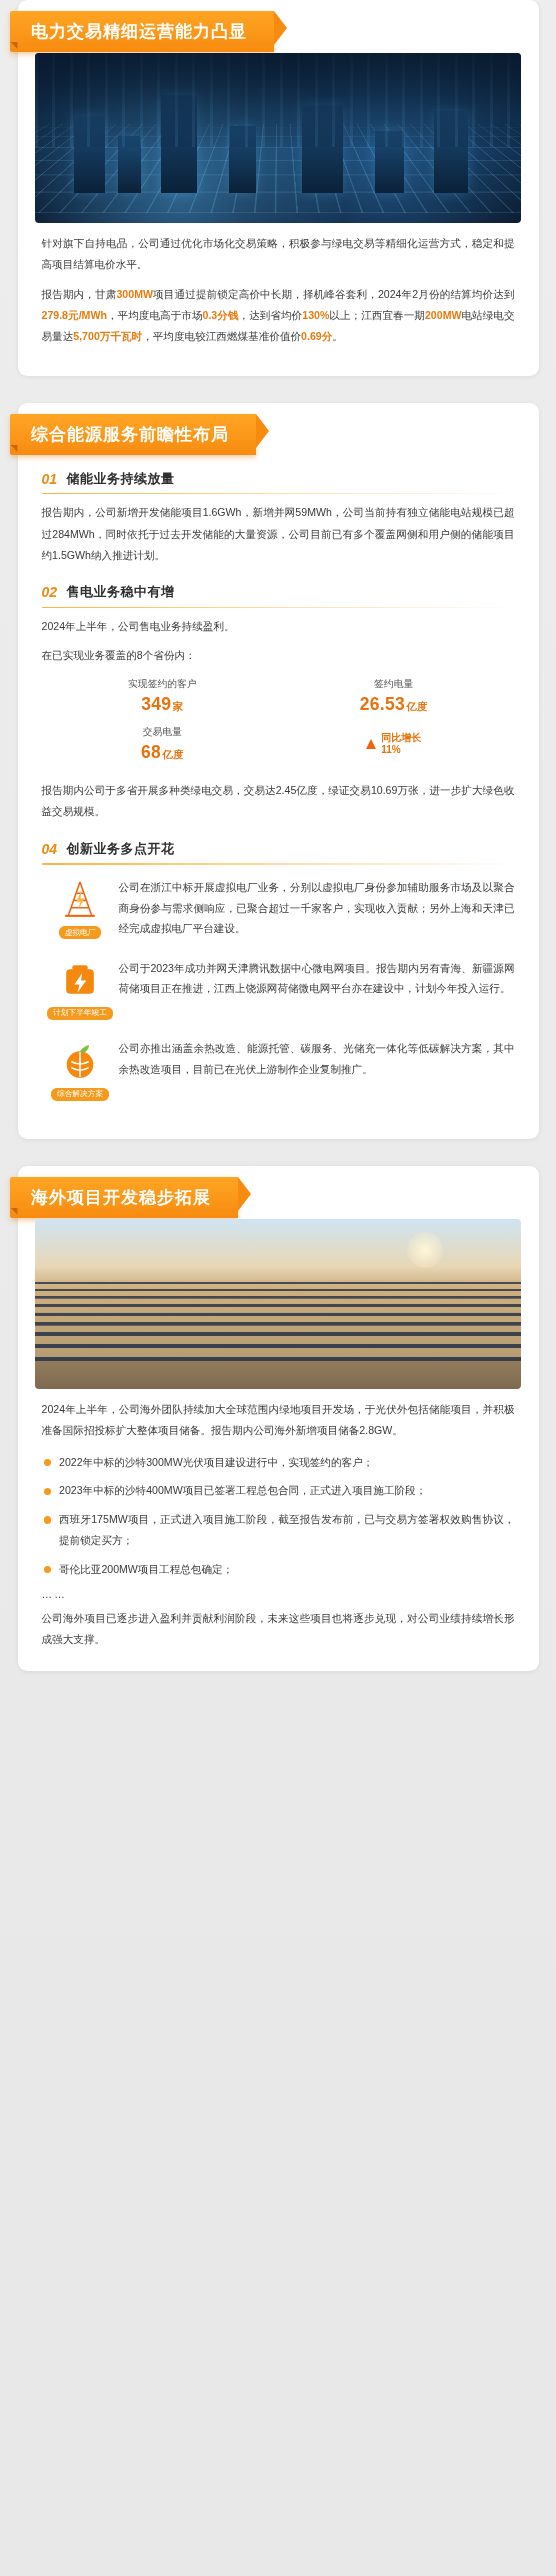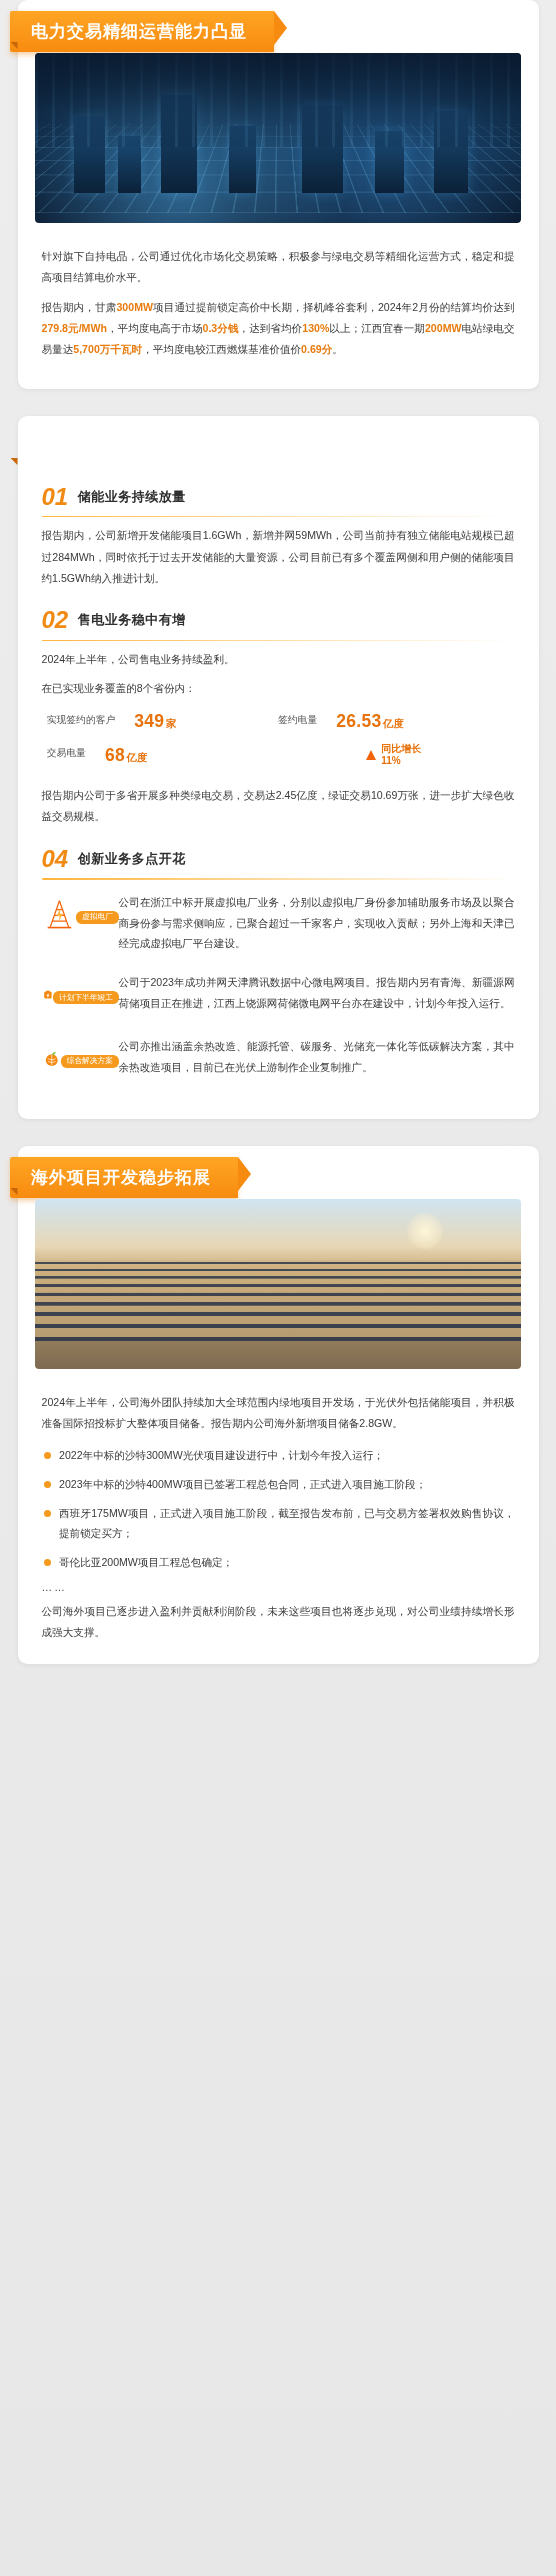--- a/index.html
+++ b/index.html
@@ -111,33 +111,33 @@
     transform-origin: top center;
   }
   .hero.desert .sky-sun {
     position: absolute; right: 16%; top: 8%;
     width: 36px; height: 36px; border-radius: 50%;
     background: radial-gradient(circle, #fff6d8 0%, rgba(255,240,200,0.2) 70%, rgba(255,255,255,0) 72%);
   }
 
   
   .body {
-    padding: 23px 24px 0 24px;
+    padding: 10px 24px 0 24px;
     font-size: 10.6px;
     line-height: 2.0;
     color: #3a3a3a;
     text-align: justify;
   }
   .body p { margin-bottom: 8.2px; }
   .hl { color: #e87b0e; font-weight: bold; }
 
   
   .item { padding: 0 24px; margin-top: 17.5px; }
   .item-num {
-    font-size: 24px;
+    font-size: 14px;
     font-weight: bold;
     font-style: italic;
     color: #f08a12;
     display: inline-block;
     vertical-align: middle;
     margin-right: 7.2px;
   }
   .item-title {
     display: inline-block;
     vertical-align: middle;
@@ -163,23 +163,22 @@
 
   
   .stats {
     margin: 9.3px 0 4.1px 0;
     padding: 3.1px 5.2px 3.1px 5.2px;
   }
   .stat-row { display: flex; margin-bottom: 10.3px; }
   .stat {
     flex: 1;
     display: flex;
-    flex-direction: row;
+    flex-direction: column;
     align-items: center;
-    gap: 19px;
   }
   .stat-label { font-size: 9.8px; color: #555; margin-bottom: 3.1px; }
   .stat-value {
     font-size: 17.5px;
     font-weight: bold;
     color: #e8730c;
     letter-spacing: 0.3px;
   }
   .stat-value .u { font-size: 10.3px; margin-left: 1.5px; }
   .stat-inline { flex-direction: row; align-items: center; justify-content: center; gap: 5.2px;}
@@ -195,20 +194,21 @@
     display: inline-block;
   }
 
   
   .icon-rows { padding: 0 24px; margin-top: 11.3px; }
   .icon-row { display: flex; align-items: flex-start; margin-bottom: 17.5px; }
   .icon-box {
     width: 77px;
     flex: 0 0 77px;
     display: flex;
+    flex-direction: column;
     align-items: center;
     padding-top: 2.1px;
   }
   .icon-cap {
     margin-top: 4.1px;
     font-size: 7.7px;
     color: #fff;
     background: #f59a1d;
     border-radius: 5.7px;
     padding: 1.5px 5.7px;
@@ -270,20 +270,21 @@
     <div class="body">
       <p>针对旗下自持电品，公司通过优化市场化交易策略，积极参与绿电交易等精细化运营方式，稳定和提高项目结算电价水平。</p>
       <p>
         报告期内，甘肃<span class="hl">300MW</span>项目通过提前锁定高价中长期，择机峰谷套利，2024年2月份的结算均价达到<span class="hl">279.8元/MWh</span>，平均度电高于市场<span class="hl">0.3分钱</span>，达到省均价<span class="hl">130%</span>以上；江西宜春一期<span class="hl">200MW</span>电站绿电交易量达<span class="hl">5,700万千瓦时</span>，平均度电较江西燃煤基准价值价<span class="hl">0.69分</span>。
       </p>
     </div>
   </div>
 
   <div class="card">
     <div class="ribbon-wrap">
+      <div class="ribbon">综合能源服务前瞻性布局</div>
       <span class="ribbon-tail"></span>
     </div>
 
     <div class="item">
       <span class="item-num">01</span>
       <span class="item-title">储能业务持续放量</span>
       <div class="item-underline"></div>
       <div class="item-text">
         <p>报告期内，公司新增开发储能项目1.6GWh，新增并网59MWh，公司当前持有独立储能电站规模已超过284MWh，同时依托于过去开发储能的大量资源，公司目前已有多个覆盖网侧和用户侧的储能项目约1.5GWh纳入推进计划。</p>
       </div>
@@ -400,21 +401,21 @@
     <div class="hero desert">
       <div class="sky-sun"></div>
       <div class="rows"></div>
     </div>
 
     <div class="body">
       <p>2024年上半年，公司海外团队持续加大全球范围内绿地项目开发场，于光伏外包括储能项目，并积极准备国际招投标扩大整体项目储备。报告期内公司海外新增项目储备2.8GW。</p>
     </div>
 
     <div class="bullets">
-      <div class="bullet">2022年中标的沙特300MW光伏项目建设进行中，计划今年投入运行；</div>
+      <div class="bullet">2022年中标的沙特300MW光伏项目建设进行中，实现签约的客户；</div>
       <div class="bullet">2023年中标的沙特400MW项目已签署工程总包合同，正式进入项目施工阶段；</div>
       <div class="bullet">西班牙175MW项目，正式进入项目施工阶段，截至报告发布前，已与交易方签署权效购售协议，提前锁定买方；</div>
       <div class="bullet">哥伦比亚200MW项目工程总包确定；</div>
     </div>
     <div class="tail-dots">……</div>
 
     <div class="closing">公司海外项目已逐步进入盈利并贡献利润阶段，未来这些项目也将逐步兑现，对公司业绩持续增长形成强大支撑。</div>
   </div>
 
 </div>

